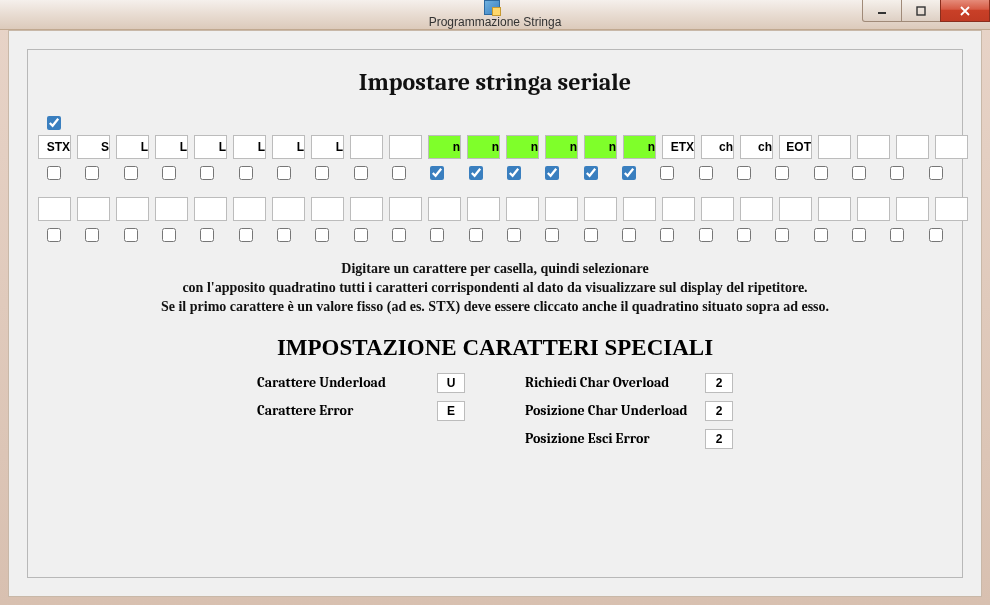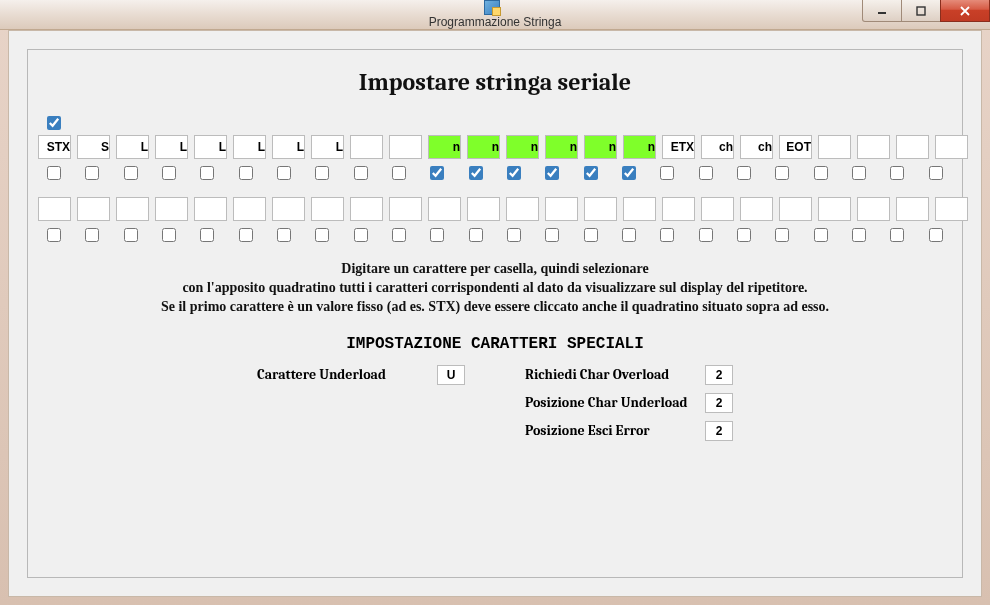--- a/index.html
+++ b/index.html
@@ -124,22 +124,22 @@
   .instructions {
     text-align:center;
     font-family: Liberation Serif, serif;
     font-size:14px;
     font-weight:bold;
     line-height:1.35;
     color:#111;
     margin: 16px 0 18px 0;
   }
   h2.special-title {
-    font-family: Liberation Mono, monospace;
-    font-size:16px;
+    font-family: Liberation Serif, serif;
+    font-size:23px;
     font-weight:bold;
     text-align:center;
     margin-bottom:12px;
   }
   .special-grid {
     display:flex;
     justify-content:center;
     gap: 60px;
   }
   .special-col { display:flex; flex-direction:column; gap:8px;}
@@ -545,20 +545,24 @@
     </div>
 
     <h2 class="special-title">IMPOSTAZIONE CARATTERI SPECIALI</h2>
 
     <div class="special-grid">
       <div class="special-col" id="special-left">
           <div class="special-row">
             <div class="special-label">Carattere Underload</div>
             <input type="text" class="special-input" value="U" style="">
           </div>
+          <div class="special-row">
+            <div class="special-label">Carattere Error</div>
+            <input type="text" class="special-input" value="E" style="">
+          </div>
         </div>
       <div class="special-col" id="special-right">
           <div class="special-row">
             <div class="special-label">Richiedi Char Overload</div>
             <input type="text" class="special-input" value="2" style="">
           </div>
           <div class="special-row">
             <div class="special-label">Posizione Char Underload</div>
             <input type="text" class="special-input" value="2" style="">
           </div>

